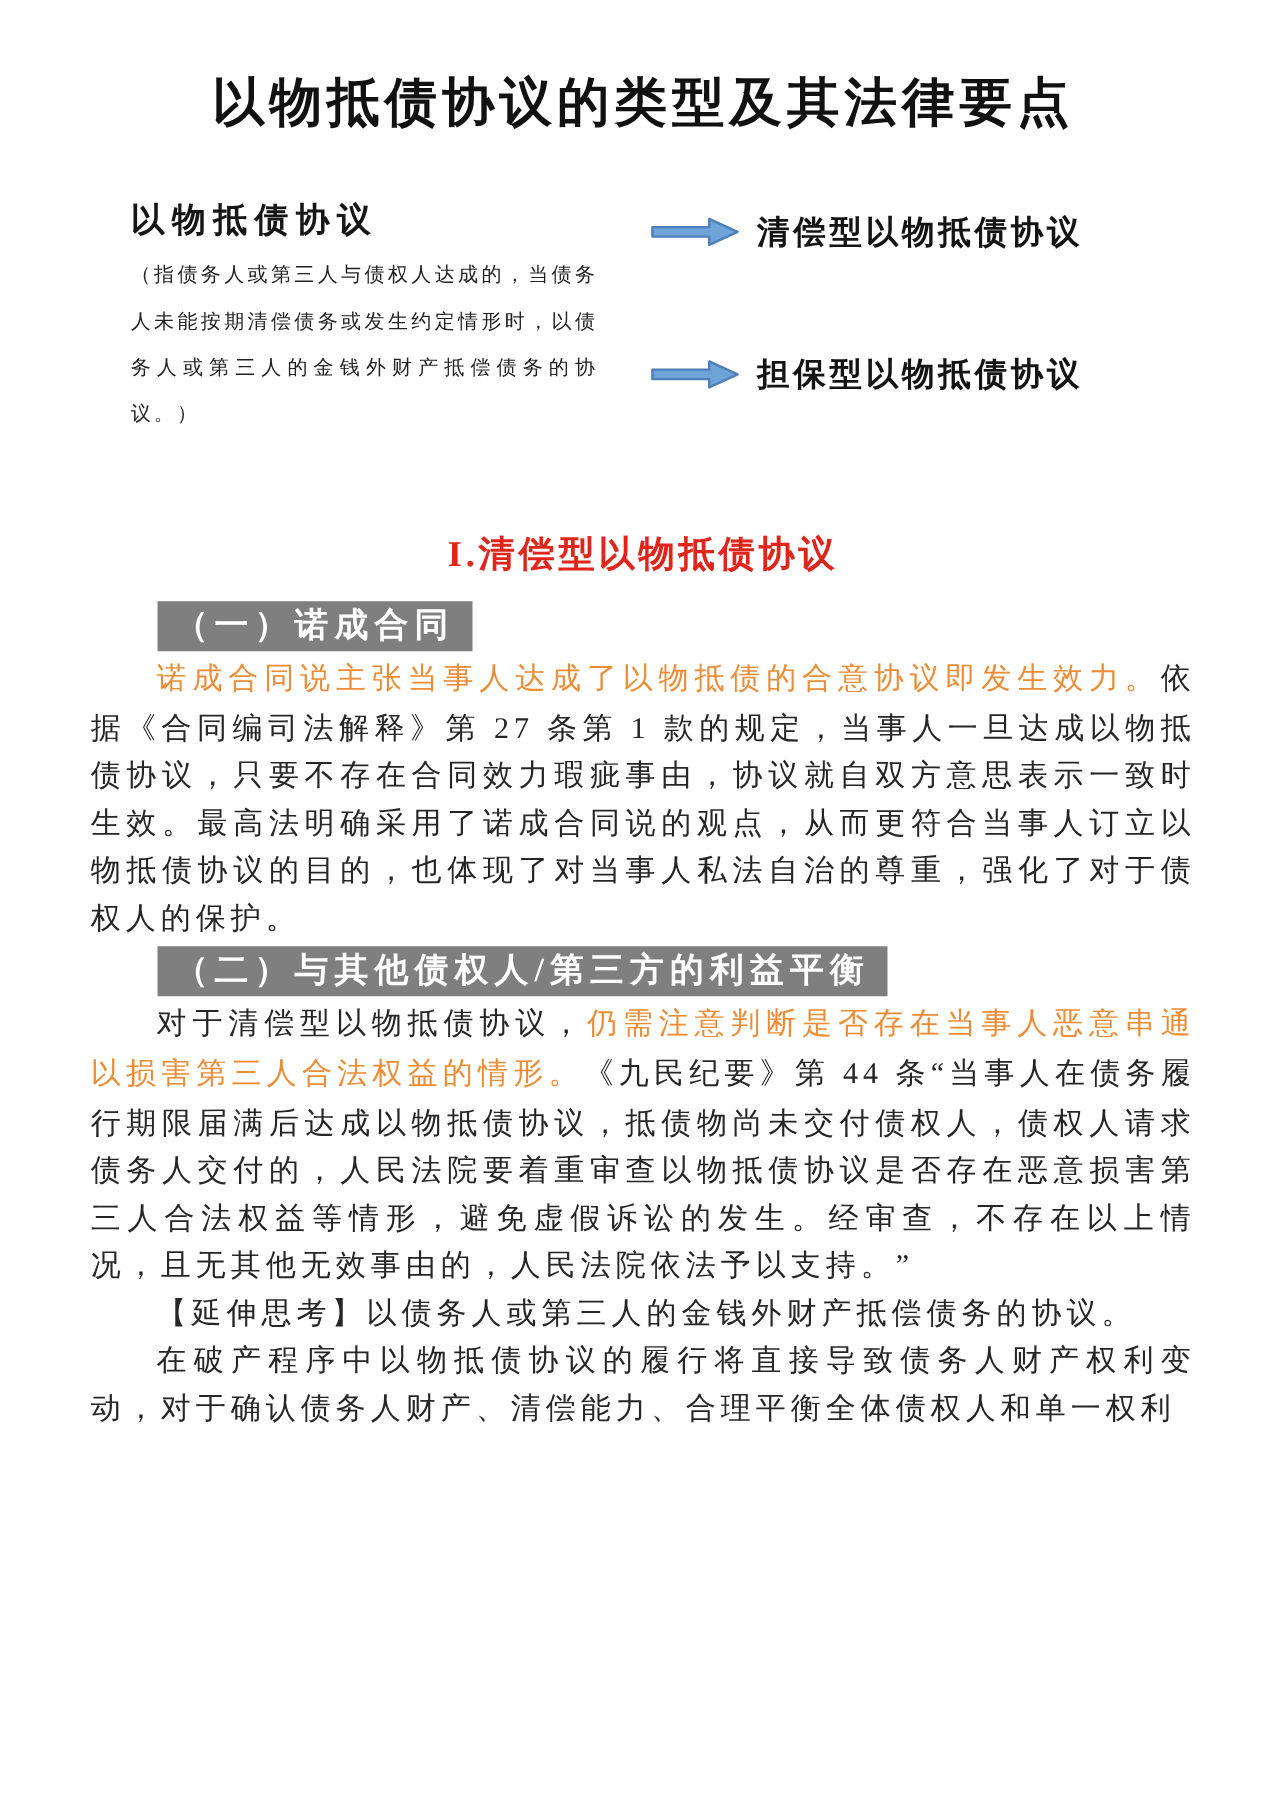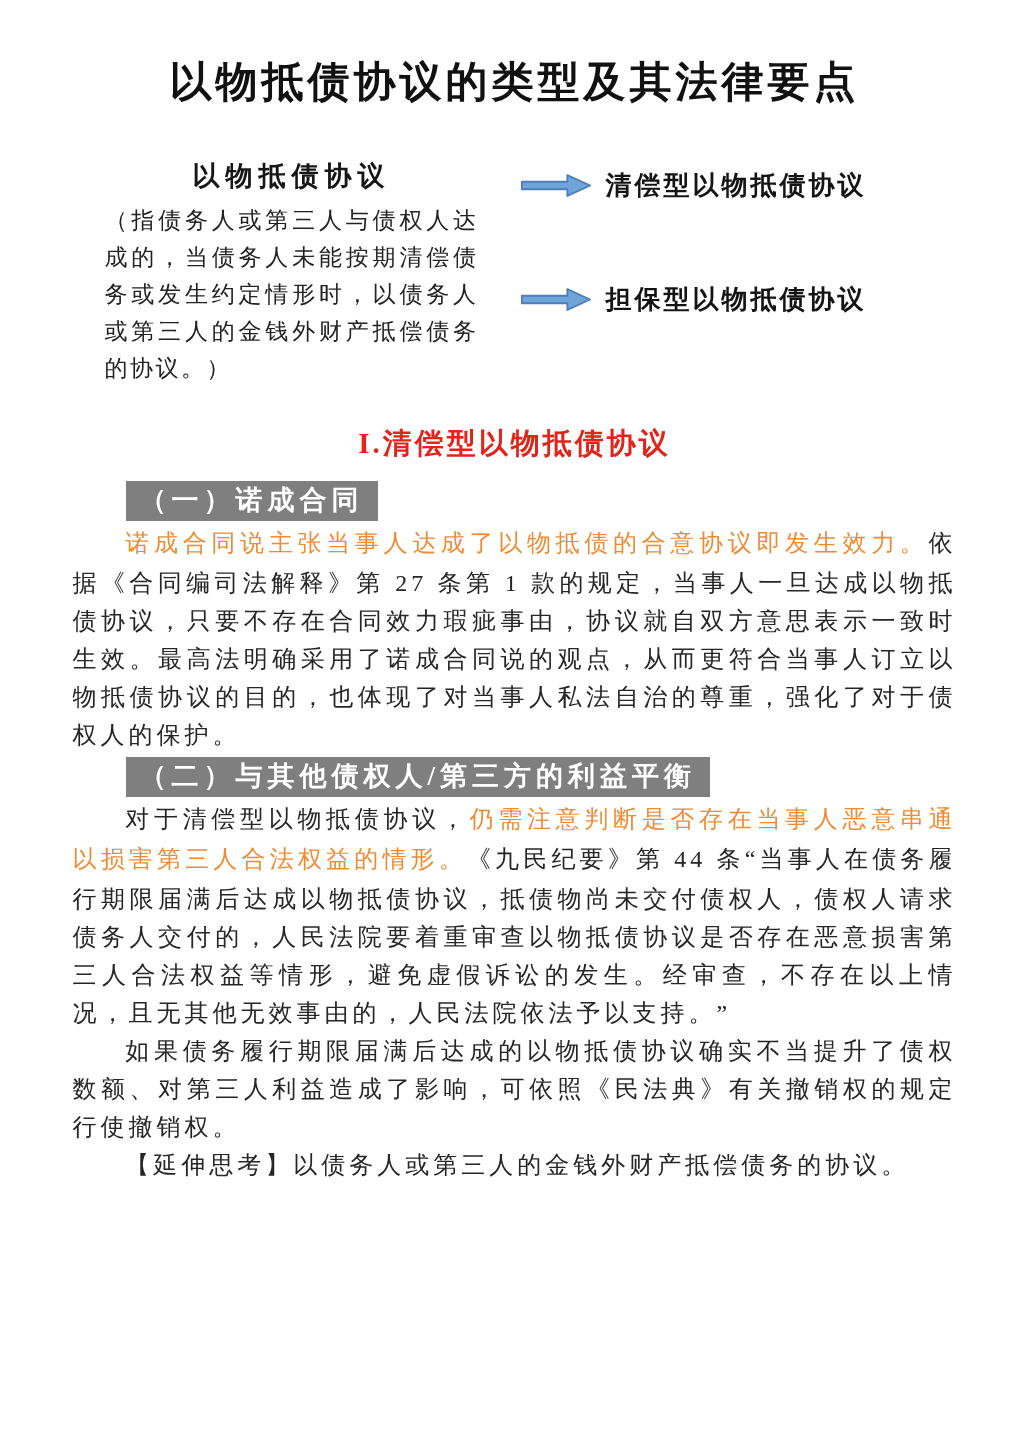--- a/index.html
+++ b/index.html
@@ -20,23 +20,23 @@
     font-family:"Liberation Serif","DejaVu Serif",serif;
     color:var(--body-text);
   }
   .page-title{
     margin-top:54px;text-align:center;
     font-size:42px;font-weight:700;letter-spacing:4px;color:#111111;
   }
   
   .diagram{position:relative;height:200px;margin-top:48px;}
   .src{position:absolute;left:72px;top:0;width:374px;}
-  .src-title{font-size:27px;font-weight:700;text-align:center;letter-spacing:6px;color:#161616;}
+  .src-title{font-size:27px;font-weight:700;text-align:left;letter-spacing:6px;color:#161616;}
   .src-desc{
-    margin-top:8px;font-size:23px;line-height:37px;letter-spacing:2.5px;
+    margin-top:8px;font-size:16px;line-height:37px;letter-spacing:2.5px;
     text-align:justify;color:#222222;
   }
   .branch{position:absolute;left:487px;display:flex;align-items:center;gap:14px;}
   .branch-1{top:10px;}
   .branch-2{top:124px;}
   .arrow-svg{width:72px;height:27px;display:block;flex:0 0 auto;}
   .branch-label{font-size:26px;font-weight:700;letter-spacing:3px;color:#141414;white-space:nowrap;}
   
   .content{padding:0 40px;margin-top:66px;}
   .sec-heading{
@@ -103,21 +103,21 @@
 
 
     <div class="gray-heading-wrap">
       <span class="gray-heading">（二）与其他债权人/第三方的利益平衡</span>
     </div>
 
     <p class="body">
       <span>对于清偿型以物抵债协议，</span><span class="orange">仍需注意判断是否存在当事人恶意串通以损害第三人合法权益的情形。</span><span>《九民纪要》第 44 条“当事人在债务履行期限届满后达成以物抵债协议，抵债物尚未交付债权人，债权人请求债务人交付的，人民法院要着重审查以物抵债协议是否存在恶意损害第三人合法权益等情形，避免虚假诉讼的发生。经审查，不存在以上情况，且无其他无效事由的，人民法院依法予以支持。”</span>
     </p>
 
-    <p class="body">如果债务履行期限届满后达成的以物抵债协议确实不当提升了债权数额、对第三人利益造成了影响，可依照《民法典》有关撤销权的规定行使撤销权。</p>
 
     <p class="body">
       <span class="bold">【延伸思考】</span><span>以债务人或第三人的金钱外财产抵偿债务的协议。</span>
     </p>
 
+    <p class="body">在破产程序中以物抵债协议的履行将直接导致债务人财产权利变动，对于确认债务人财产、清偿能力、合理平衡全体债权人和单一权利</p>
 
   </div>
 </div>
 
 </body></html>

